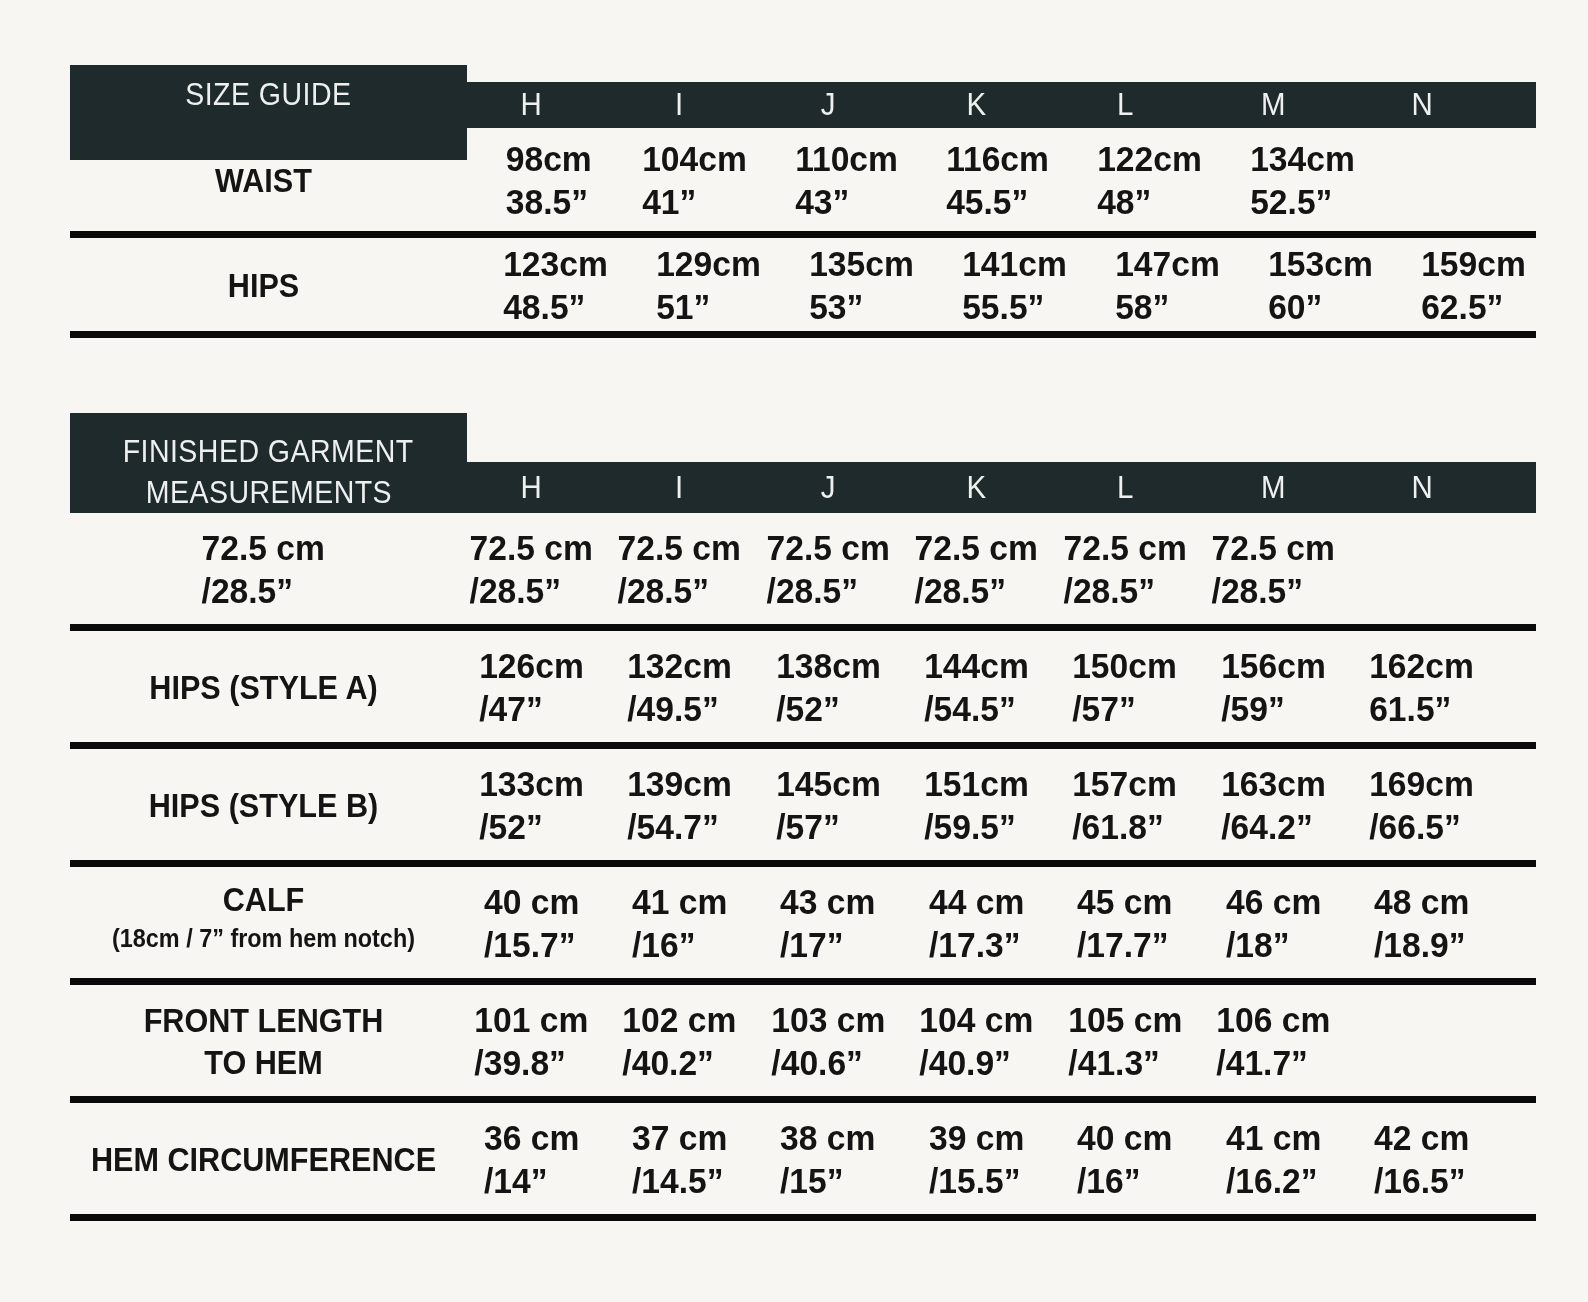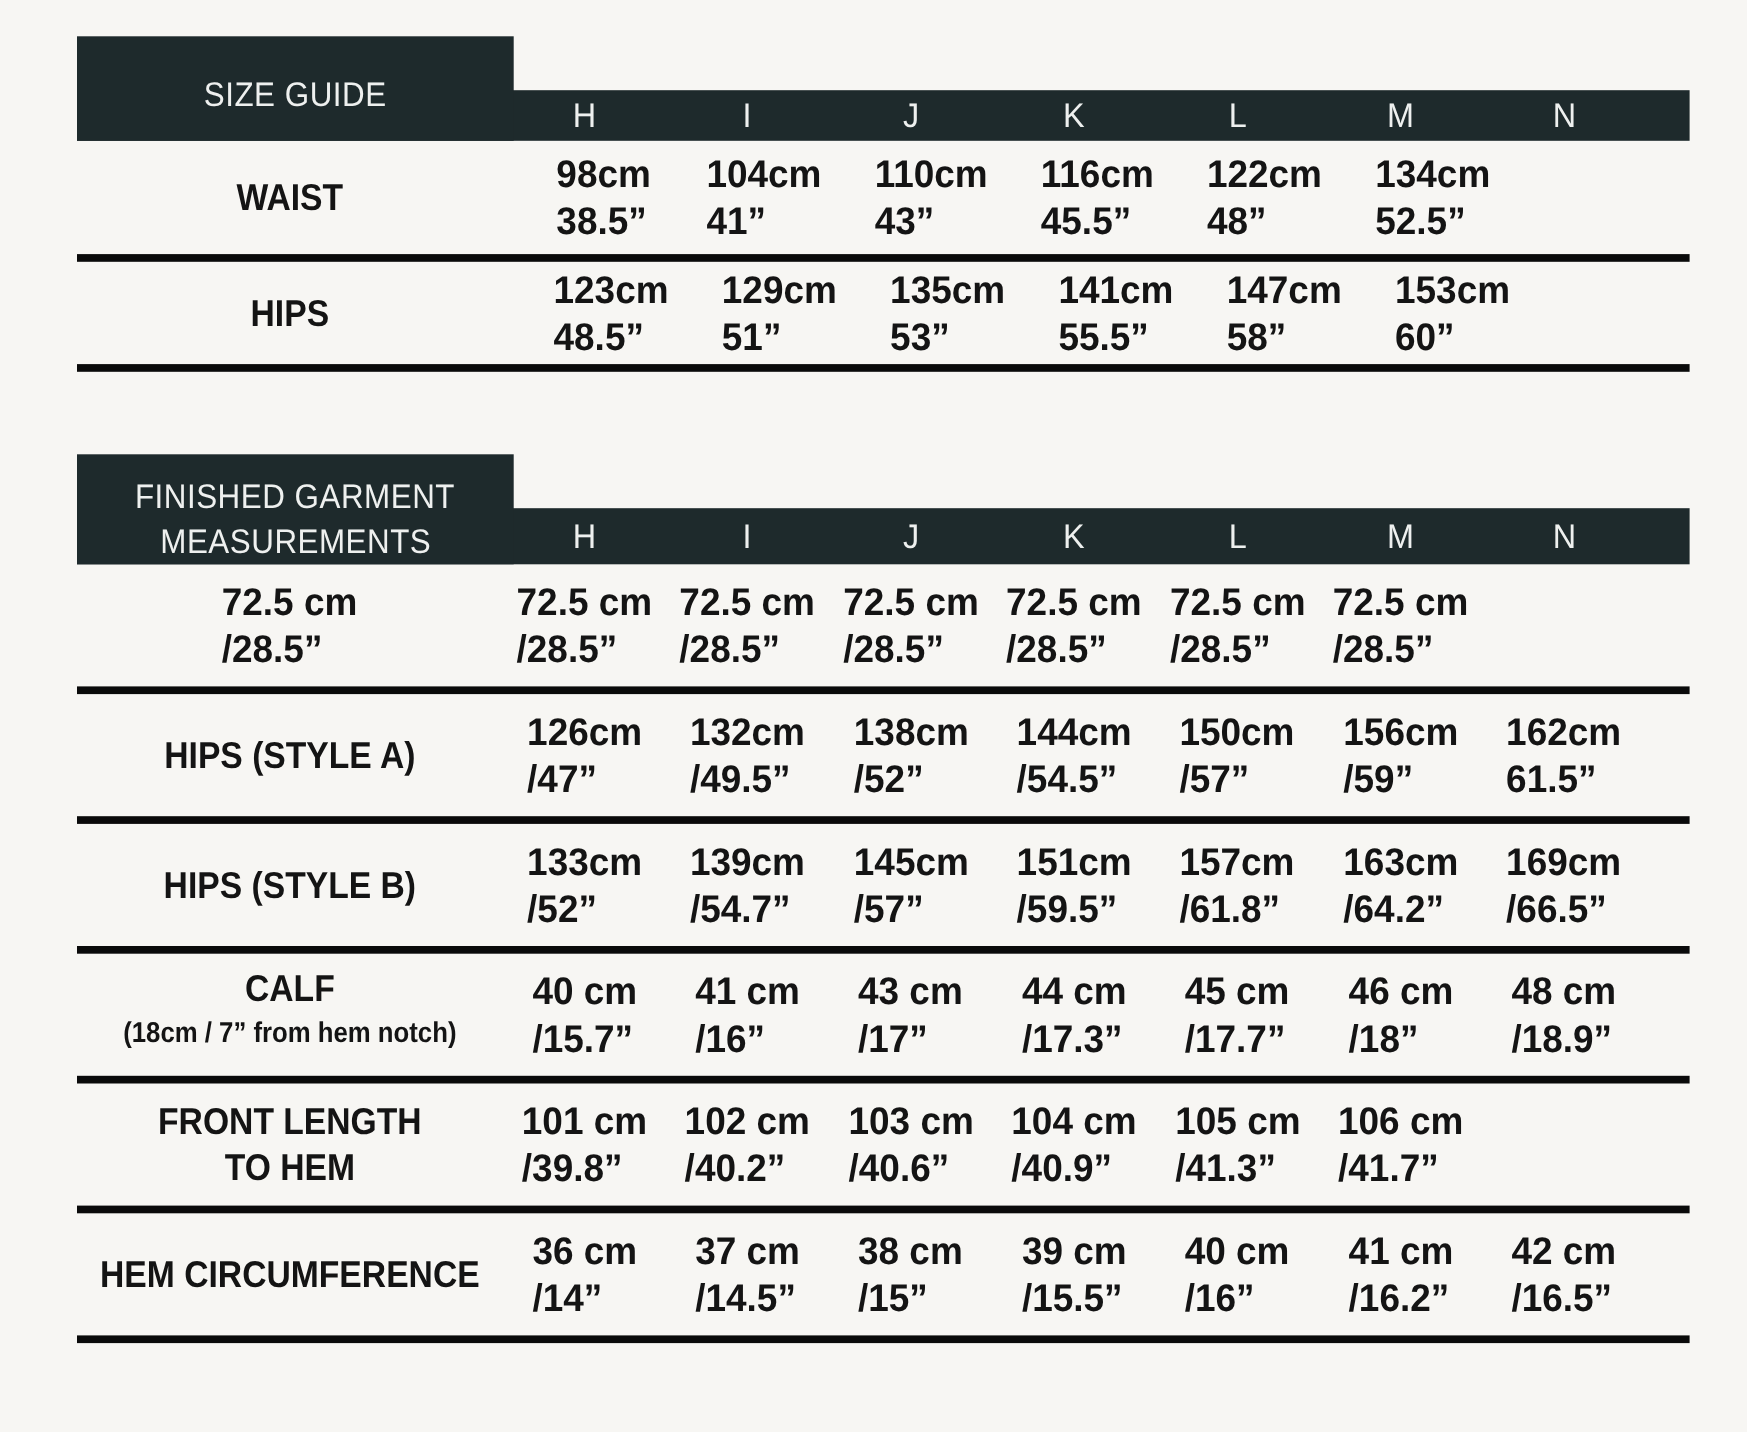--- a/index.html
+++ b/index.html
@@ -44,21 +44,21 @@
     left:0;top:0;
     width:397px;
     height:100%;
     background:var(--dark);
     display:flex;
     flex-direction:column;
     justify-content:flex-end;
     align-items:center;
     z-index:2;
   }
-  .t0 .tab{justify-content:center;padding-top:9px;}
+  .t0 .tab{justify-content:flex-start;padding-top:9px;margin-top:32px;}
   .tab-line{
     color:var(--band-text);
     font-size:31px;
     line-height:41px;
     letter-spacing:0.5px;
     white-space:nowrap;
     transform:scaleX(0.92);
   }
   .col-letter{
     color:var(--band-text);
@@ -201,20 +201,26 @@
             <div class="val-cm">147cm</div>
             <div class="val-in">58”</div>
           </div>
         </div>
         <div class="cell">
           <div class="val-block">
             <div class="val-cm">153cm</div>
             <div class="val-in">60”</div>
           </div>
         </div>
+        <div class="cell">
+          <div class="val-block">
+            <div class="val-cm">159cm</div>
+            <div class="val-in">62.5”</div>
+          </div>
+        </div>
       </div>
     </div>
 </section>
 
 <section class="size-table t1">
   <div class="table-header">
     <div class="band">
         <div></div>
         <div class="col-letter">H</div>
         <div class="col-letter">I</div>

